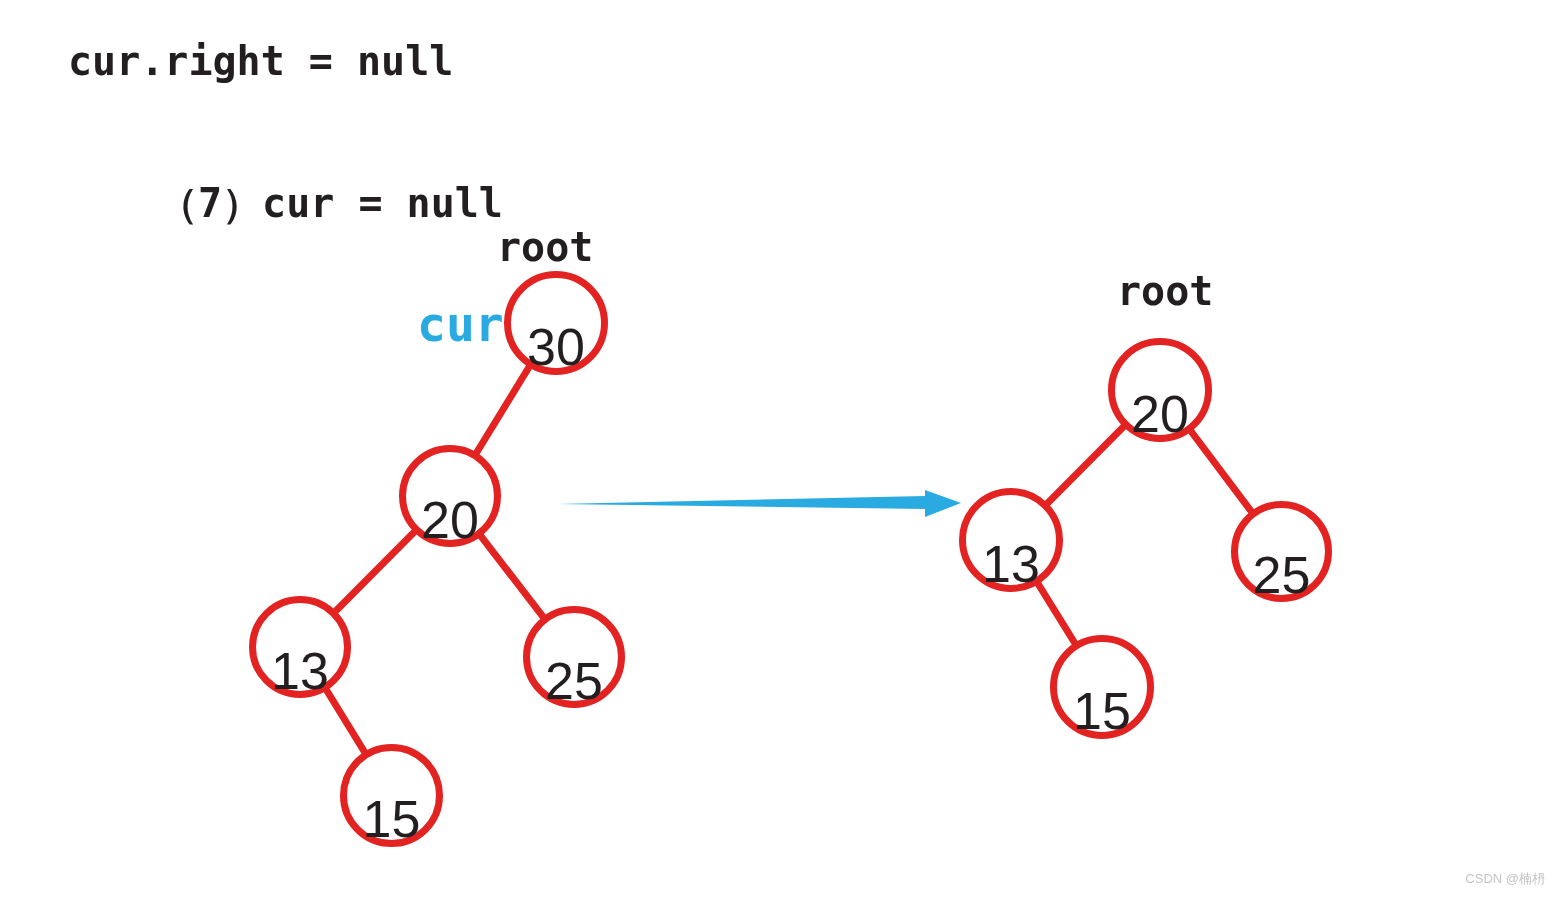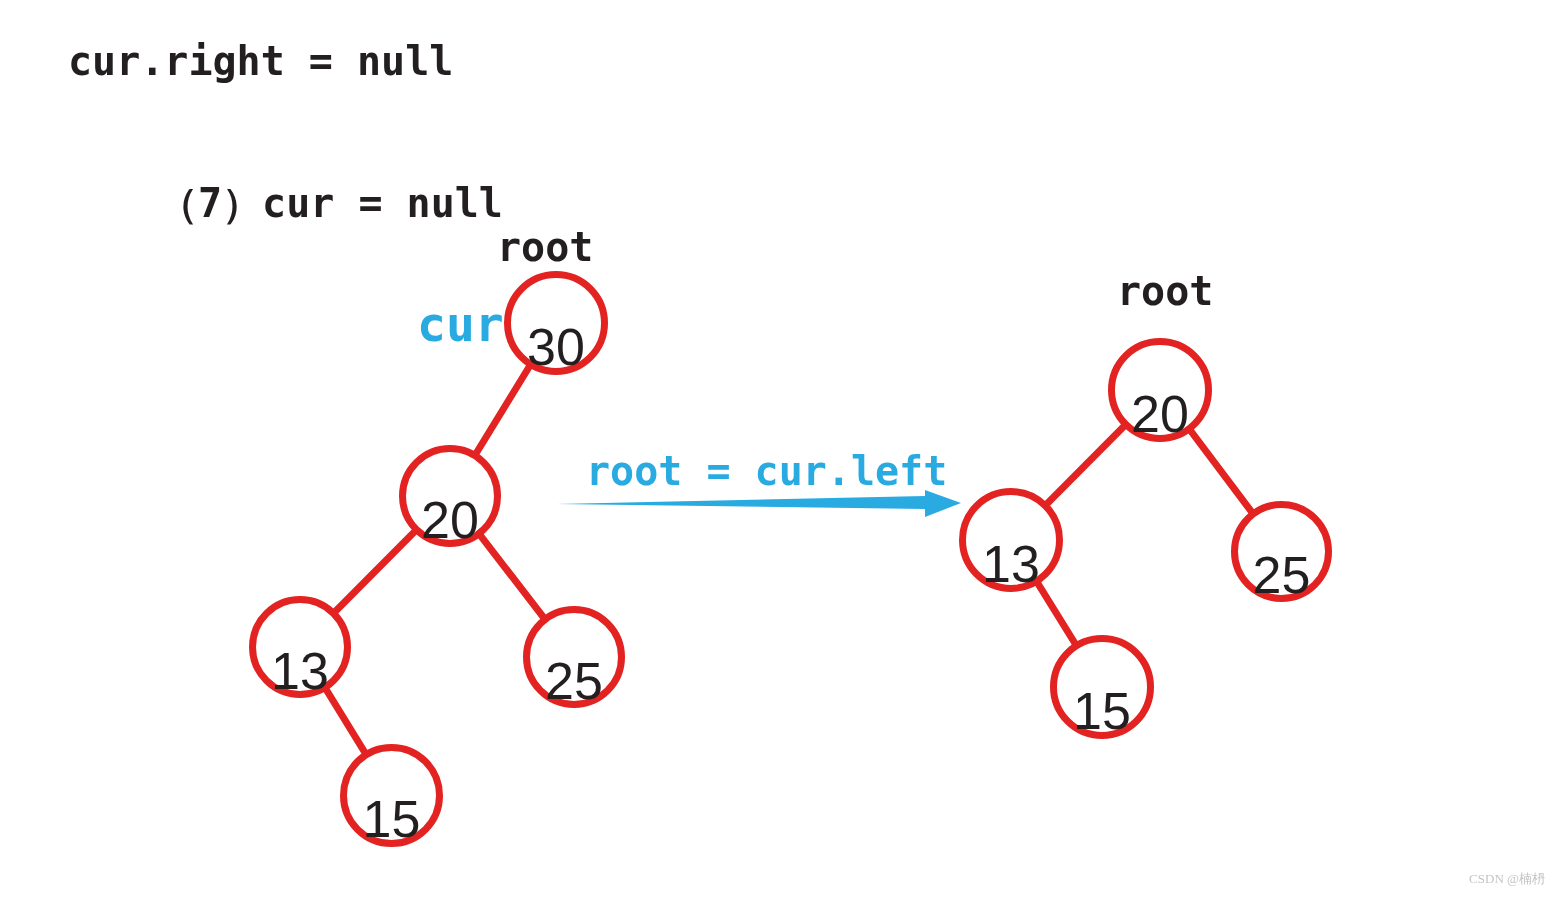--- a/index.html
+++ b/index.html
@@ -49,21 +49,21 @@
     justify-content: center;
     font-family: "Liberation Sans", "DejaVu Sans", sans-serif;
     font-size: 52px;
     color: var(--ink);
   }
   .node span { line-height: 1; margin-top: 47px; }
   .watermark {
     position: absolute;
     right: 14px;
     bottom: 12px;
-    font-family: Liberation Serif, serif;
+    font-family: Liberation Sans, sans-serif;
     font-size: 13px;
     color: var(--watermark);
     font-weight: normal;
     margin-top: 8px;
   }
 </style>
 </head>
 <body>
 
 <div class="canvas">
@@ -97,21 +97,20 @@
   <div class="node" style="left:249px; top:596px; width:102px; height:102px;">
     <span>13</span>
   </div>
   <div class="node" style="left:523px; top:606px; width:102px; height:102px;">
     <span>25</span>
   </div>
   <div class="node" style="left:340px; top:744px; width:103px; height:103px;">
     <span>15</span>
   </div>
 
-  <div class="hand cyan-text" style="left:586px; top:448px;">root = cur.left</div>
 
   <div class="hand" style="left:1117px; top:268px;">root</div>
 
   <div class="node" style="left:1108px; top:338px; width:104px; height:104px;">
     <span>20</span>
   </div>
   <div class="node" style="left:959px; top:488px; width:104px; height:104px;">
     <span>13</span>
   </div>
   <div class="node" style="left:1231px; top:501px; width:101px; height:101px;">

